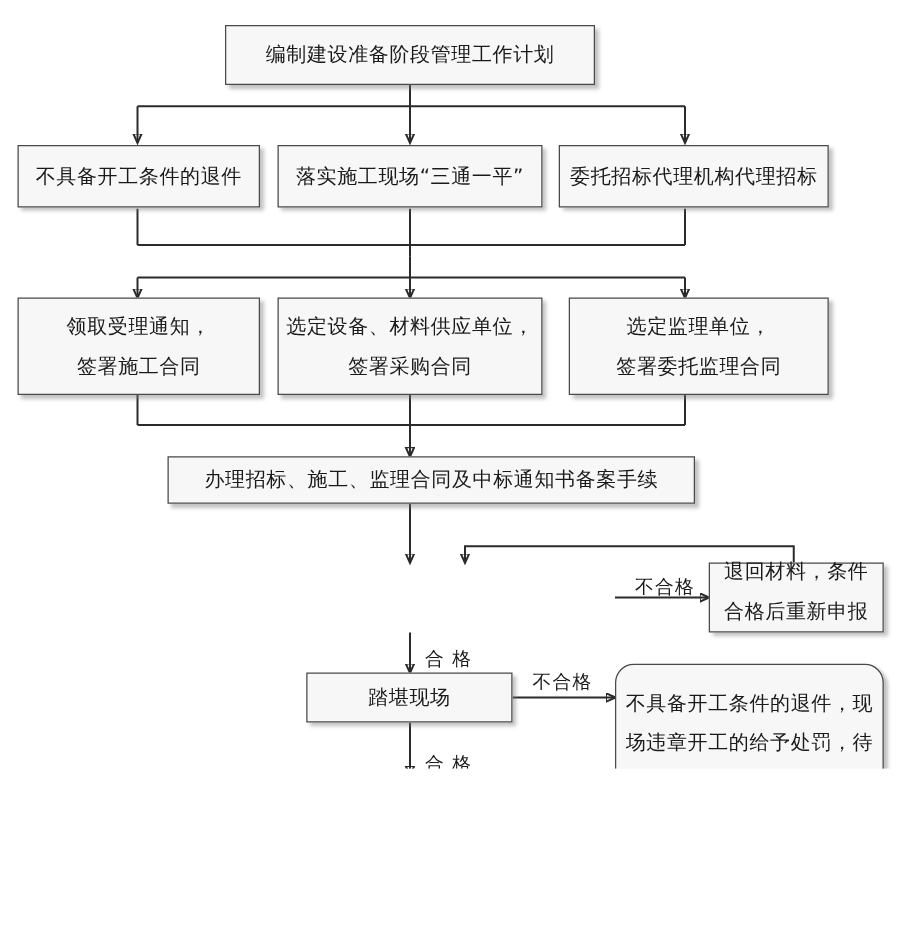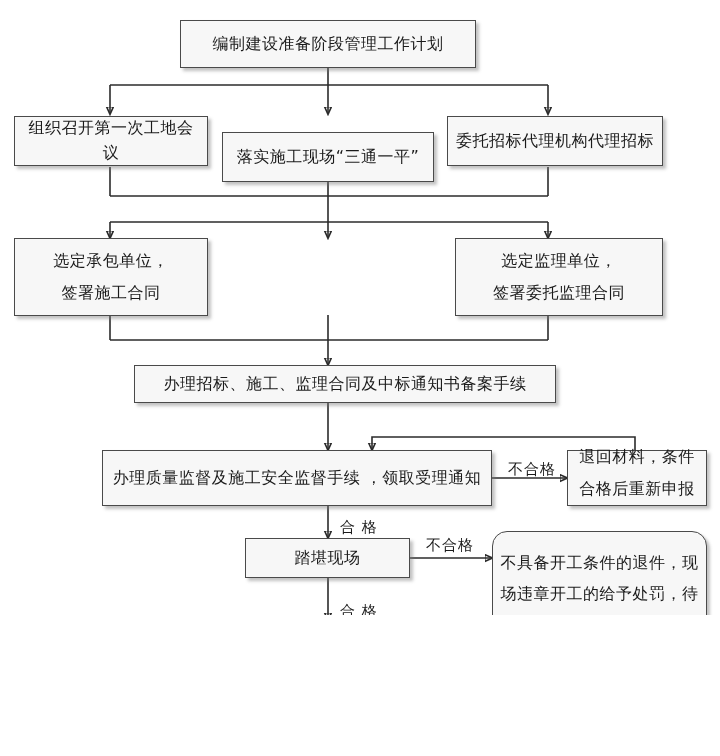--- a/index.html
+++ b/index.html
@@ -108,49 +108,50 @@
     <path d="M328,578 L328,620" marker-end="url(#arrow)"></path>
 
     <path d="M328,658 L328,696" marker-end="url(#arrow)"></path>
   </svg>
 
   <div class="node" style="left:180px; top:20px; width:296px; height:48px;">
     <span>编制建设准备阶段管理工作计划</span>
   </div>
 
   <div class="node" style="left:14px; top:116px; width:194px; height:50px;">
-    <span>组织召开第一次工地会议</span>
+    <span>不具备开工条件的退件</span>
   </div>
 
-  <div class="node" style="left:222px; top:132px; width:212px; height:50px;text-align:right;">
+  <div class="node" style="left:222px; top:116px; width:212px; height:50px;text-align:right;">
     <span>落实施工现场“三通一平”</span>
   </div>
 
   <div class="node" style="left:447px; top:116px; width:216px; height:50px;">
     <span>委托招标代理机构代理招标</span>
   </div>
 
   <div class="node two-line" style="left:14px; top:238px; width:194px; height:78px;">
-    <span>选定承包单位，
+    <span>领取受理通知，
 签署施工合同</span>
   </div>
 
+  <div class="node two-line" style="left:222px; top:238px; width:212px; height:78px;">
+    <span>选定设备、材料供应单位，
+签署采购合同</span>
+  </div>
 
   <div class="node two-line" style="left:455px; top:238px; width:208px; height:78px;justify-content:center;">
     <span>选定监理单位，
 签署委托监理合同</span>
   </div>
 
   <div class="node" style="left:122px; top:365px; width:422px; height:38px;margin-left:12px;">
     <span>办理招标、施工、监理合同及中标通知书备案手续</span>
   </div>
 
-  <div class="node" style="left:102px; top:450px; width:390px; height:56px;">
-    <span>办理质量监督及施工安全监督手续 ，领取受理通知</span>
-  </div>
 
   <div class="node two-line" style="left:567px; top:450px; width:140px; height:56px;justify-content:flex-end;">
     <span>退回材料，条件
 合格后重新申报</span>
   </div>
 
   <div class="node" style="left:245px; top:538px; width:165px; height:40px;text-align:right;">
     <span>踏堪现场</span>
   </div>
 

